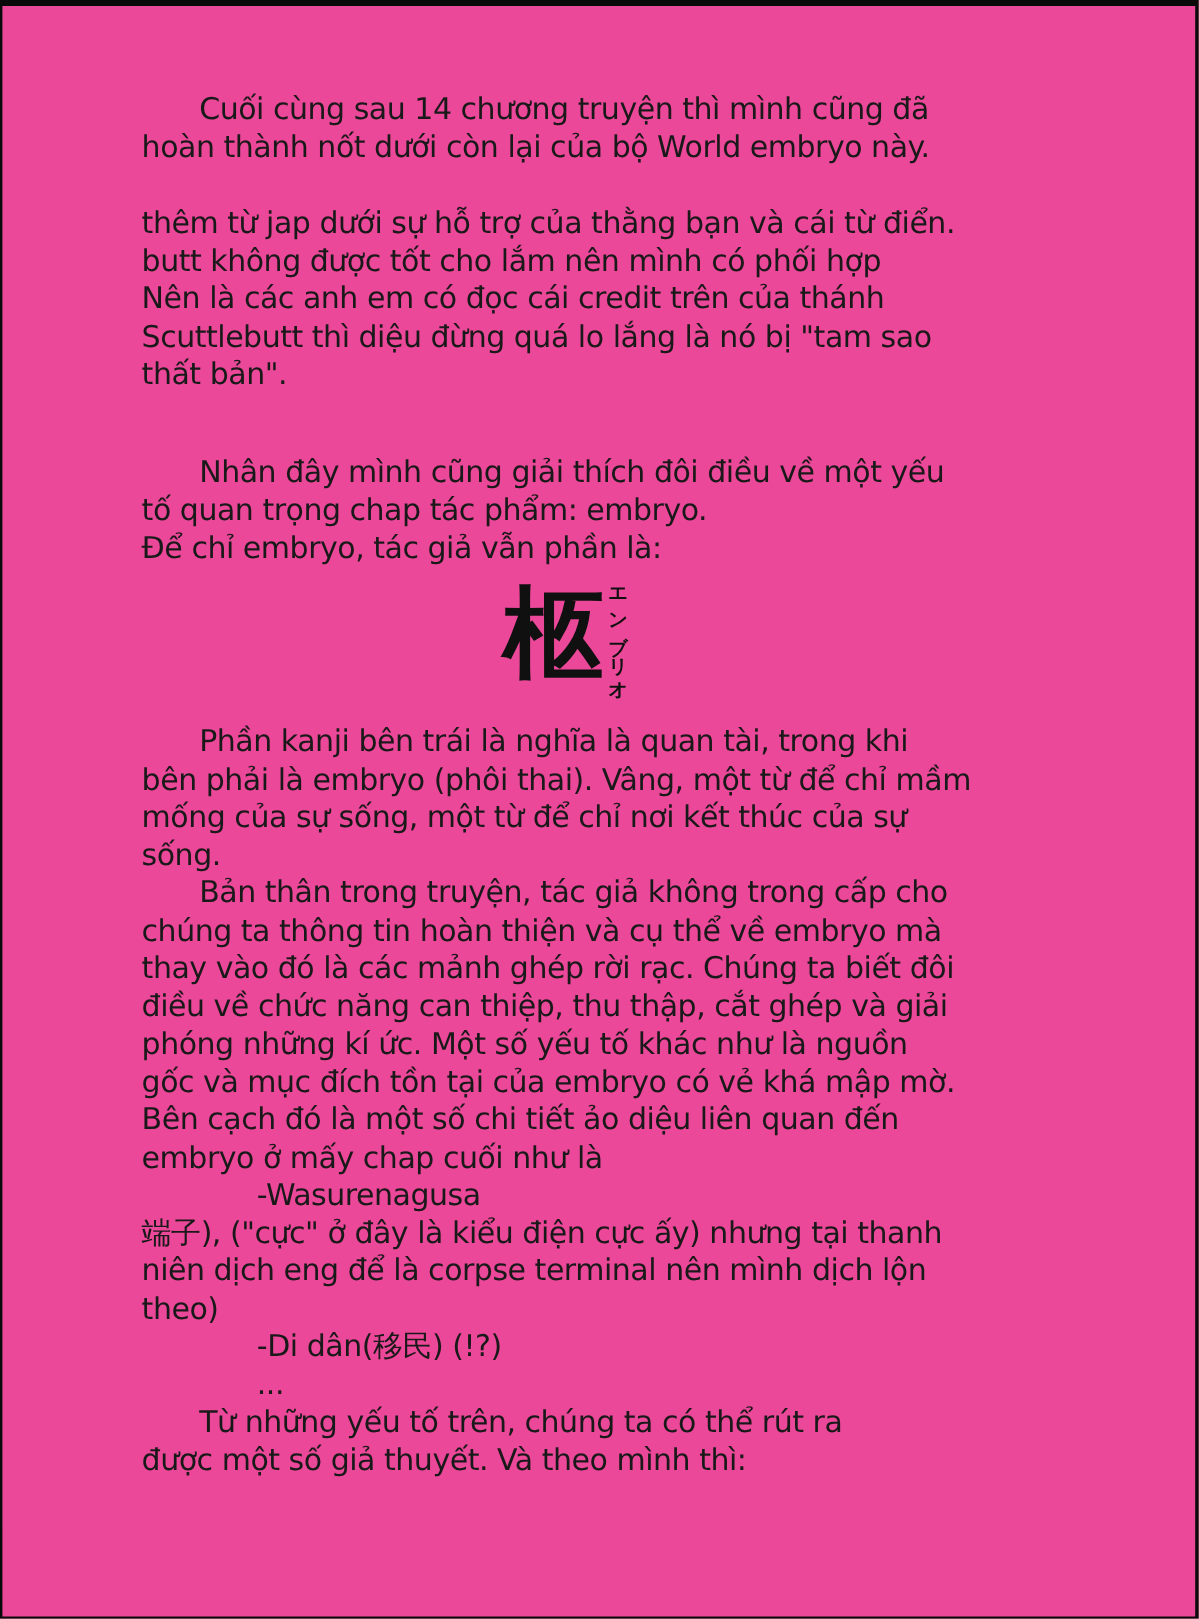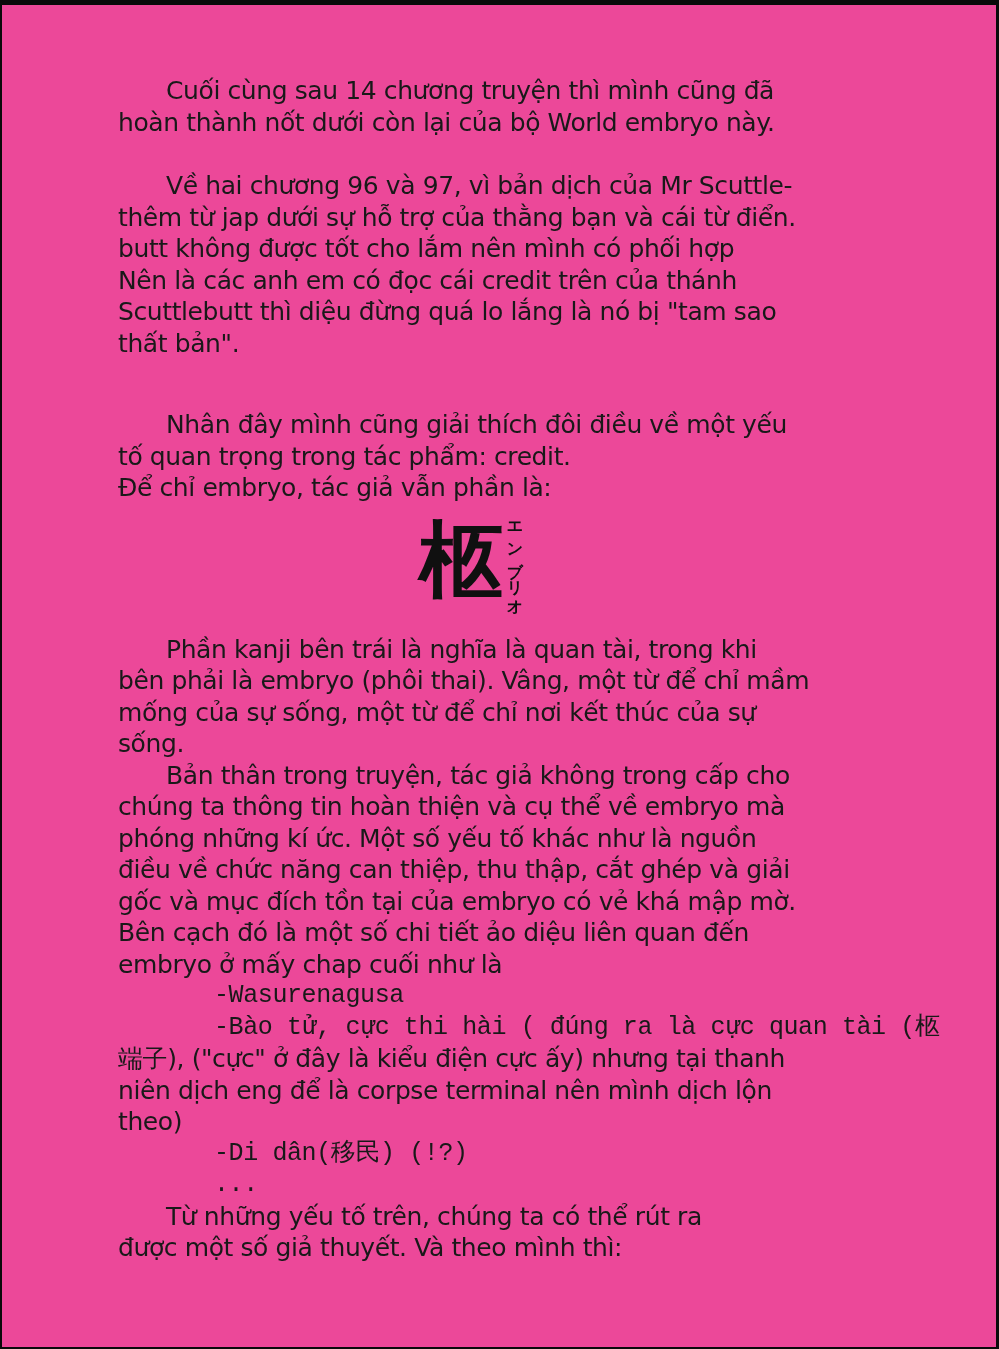--- a/index.html
+++ b/index.html
@@ -18,21 +18,21 @@
     color:#191919;
   }
   .note-body { padding:70px 60px 0 116px; }
   .line {
     font-size:25px;
     line-height:31.5px;
     white-space:nowrap;
     letter-spacing:-0.4px;
   }
   .indent-para { padding-left:48px; }
-  .indent-list { padding-left:96px;font-family:Liberation Mono, monospace; }
+  .indent-list { padding-left:96px; }
   .gap { width:100%; }
   .kanji-figure {
     height:104px;
     margin:10px 110px 16px 0;
     display:flex;
     justify-content:center;
     align-items:flex-start;
   }
   .kanji-char {
     font-size:84px;
@@ -52,47 +52,46 @@
   }
 </style>
 </head>
 <body>
 
 <div class="page">
   <div class="note-body">
       <div class="line indent-para">Cuối cùng sau 14 chương truyện thì mình cũng đã</div>
       <div class="line indent-none">hoàn thành nốt dưới còn lại của bộ World embryo này.</div>
       <div class="gap" style="height: 32px;"></div>
-      <div class="line indent-para">Về hai chương 96 và 97, vì bản dịch của Mr Scuttle-</div>
       <div class="line indent-none">thêm từ jap dưới sự hỗ trợ của thằng bạn và cái từ điển.</div>
       <div class="line indent-none">butt không được tốt cho lắm nên mình có phối hợp</div>
       <div class="line indent-none">Nên là các anh em có đọc cái credit trên của thánh</div>
       <div class="line indent-none">Scuttlebutt thì diệu đừng quá lo lắng là nó bị "tam sao</div>
       <div class="line indent-none">thất bản".</div>
       <div class="gap" style="height: 50px;"></div>
       <div class="line indent-para">Nhân đây mình cũng giải thích đôi điều về một yếu</div>
-      <div class="line indent-none">tố quan trọng trong tác phẩm: credit.</div>
+      <div class="line indent-none">tố quan trọng chap tác phẩm: embryo.</div>
       <div class="line indent-none">Để chỉ embryo, tác giả vẫn phần là:</div>
       <div class="kanji-figure">
         <span class="kanji-char">柩</span>
         <span class="kanji-furigana">エンブリオ</span>
       </div>
       <div class="line indent-para">Phần kanji bên trái là nghĩa là quan tài, trong khi</div>
       <div class="line indent-none">bên phải là embryo (phôi thai). Vâng, một từ để chỉ mầm</div>
       <div class="line indent-none">mống của sự sống, một từ để chỉ nơi kết thúc của sự</div>
       <div class="line indent-none">sống.</div>
       <div class="line indent-para">Bản thân trong truyện, tác giả không trong cấp cho</div>
       <div class="line indent-none">chúng ta thông tin hoàn thiện và cụ thể về embryo mà</div>
+      <div class="line indent-none">thay vào đó là các mảnh ghép rời rạc. Chúng ta biết đôi</div>
+      <div class="line indent-none">điều về chức năng can thiệp, thu thập, cắt ghép và giải</div>
       <div class="line indent-none">phóng những kí ức. Một số yếu tố khác như là nguồn</div>
-      <div class="line indent-none">điều về chức năng can thiệp, thu thập, cắt ghép và giải</div>
       <div class="line indent-none">gốc và mục đích tồn tại của embryo có vẻ khá mập mờ.</div>
       <div class="line indent-none">Bên cạch đó là một số chi tiết ảo diệu liên quan đến</div>
       <div class="line indent-none">embryo ở mấy chap cuối như là</div>
       <div class="line indent-list">-Wasurenagusa</div>
-      <div class="line indent-list">-Bào tử, cực thi hài ( đúng ra là cực quan tài (柩</div>
       <div class="line indent-none">端子), ("cực" ở đây là kiểu điện cực ấy) nhưng tại thanh</div>
       <div class="line indent-none">niên dịch eng để là corpse terminal nên mình dịch lộn</div>
       <div class="line indent-none">theo)</div>
       <div class="line indent-list">-Di dân(移民) (!?)</div>
       <div class="line indent-list">...</div>
       <div class="line indent-para">Từ những yếu tố trên, chúng ta có thể rút ra</div>
       <div class="line indent-none">được một số giả thuyết. Và theo mình thì:</div>
     </div>
 </div>
 

